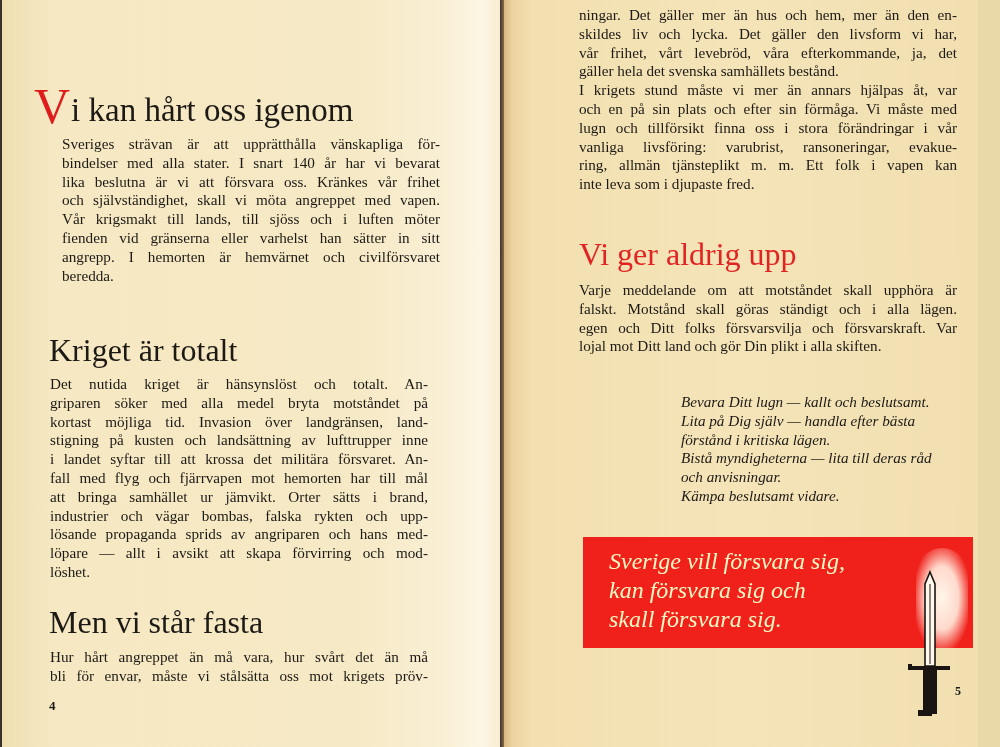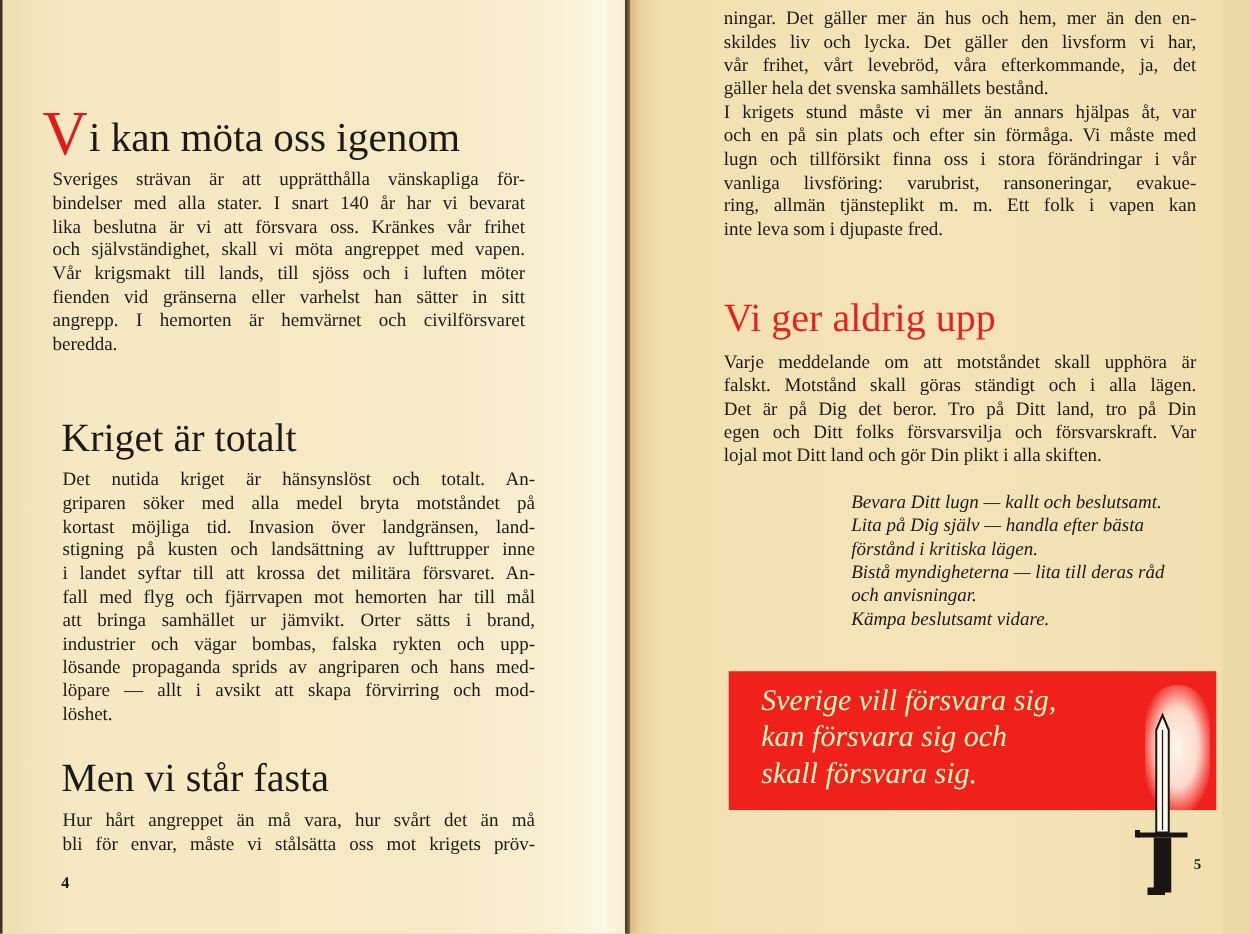--- a/index.html
+++ b/index.html
@@ -58,23 +58,23 @@
     }
     svg.bayonet { position: absolute; left: 905px; top: 570px; }
   </style>
 </head>
 <body>
 
 <div class="spread">
 
   <div class="page page-left">
 
-    <h1 class="heading" style="left:32px; top:86px; font-size:33px;"><span class="dropcap">V</span><span>i kan möta oss igenom</span></h1>
+    <h1 class="heading" style="left:32px; top:86px; font-size:33px;"><span class="dropcap">V</span><span>i kan hårt oss igenom</span></h1>
 
-    <div class="text-block" style="left:40px; top:135px; width:378px;">
+    <div class="text-block" style="left:60px; top:135px; width:378px;">
       <span class="line">Sveriges strävan är att upprätthålla vänskapliga för-</span>
       <span class="line">bindelser med alla stater. I snart 140 år har vi bevarat</span>
       <span class="line">lika beslutna är vi att försvara oss. Kränkes vår frihet</span>
       <span class="line">och självständighet, skall vi möta angreppet med vapen.</span>
       <span class="line">Vår krigsmakt till lands, till sjöss och i luften möter</span>
       <span class="line">fienden vid gränserna eller varhelst han sätter in sitt</span>
       <span class="line">angrepp. I hemorten är hemvärnet och civilförsvaret</span>
       <span class="line last">beredda.</span>
     </div>
 
@@ -117,21 +117,20 @@
       <span class="line">vanliga livsföring: varubrist, ransoneringar, evakue-</span>
       <span class="line">ring, allmän tjänsteplikt m. m. Ett folk i vapen kan</span>
       <span class="line last">inte leva som i djupaste fred.</span>
     </div>
 
     <h2 class="heading red-heading" style="left:76px; top:236px;">Vi ger aldrig upp</h2>
 
     <div class="text-block" style="left:76px; top:281px; width:378px;">
       <span class="line">Varje meddelande om att motståndet skall upphöra är</span>
       <span class="line">falskt. Motstånd skall göras ständigt och i alla lägen.</span>
-      <span class="line">Det är på Dig det beror. Tro på Ditt land, tro på Din</span>
       <span class="line">egen och Ditt folks försvarsvilja och försvarskraft. Var</span>
       <span class="line last">lojal mot Ditt land och gör Din plikt i alla skiften.</span>
     </div>
 
     <div class="italic-block" style="left:166px; top:393px;">
       <div>Bevara Ditt lugn — kallt och beslutsamt.</div>
       <div>Lita på Dig själv — handla efter bästa</div>
       <div>förstånd i kritiska lägen.</div>
       <div>Bistå myndigheterna — lita till deras råd</div>
       <div>och anvisningar.</div>

